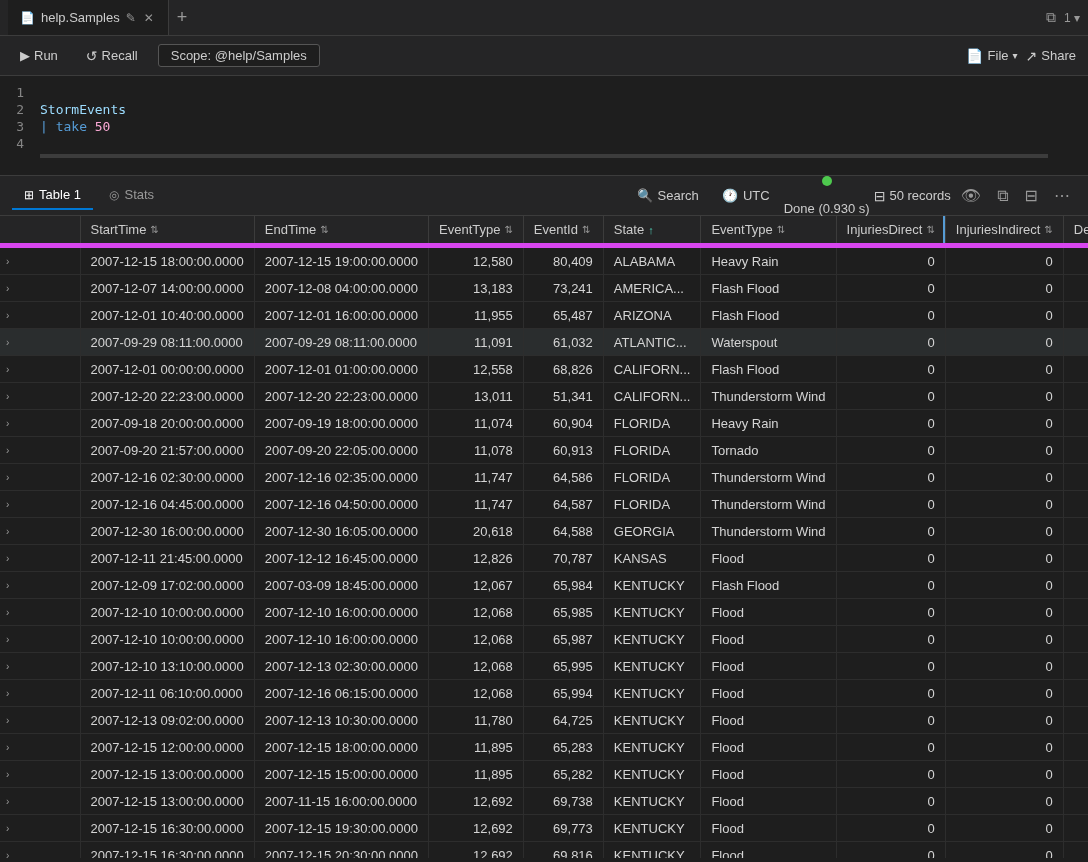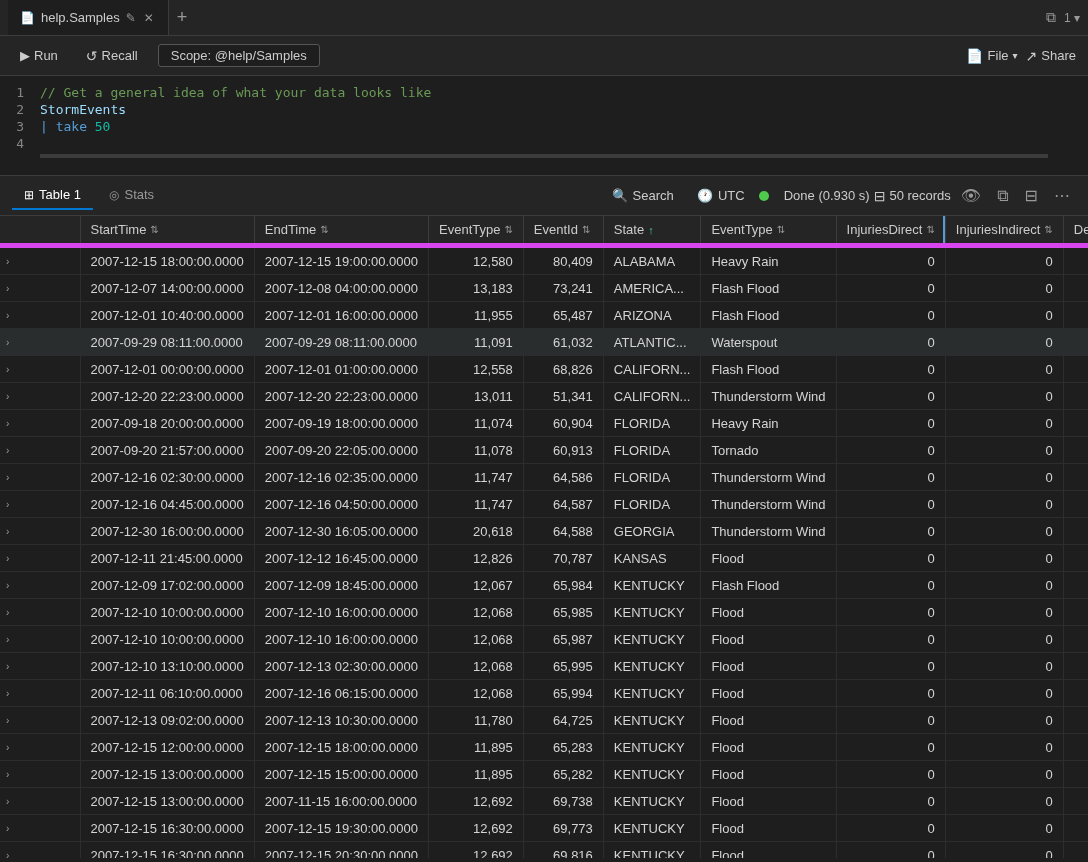--- a/index.html
+++ b/index.html
@@ -28,21 +28,21 @@
     .kw-func { color: #9cdcfe; }
     .editor-scrollbar { height: 4px; background: #3c3c3c; margin: 4px 0; }
 
     
     .results-bar { display: flex; align-items: center; background: #252526; border-bottom: 1px solid #3c3c3c; height: 40px; padding: 0 12px; gap: 4px; }
     .results-tab { display: flex; align-items: center; gap: 5px; padding: 6px 12px; border-bottom: 2px solid #0078d4; color: #fff; font-size: 13px; cursor: pointer; }
     .results-tab-inactive { display: flex; align-items: center; gap: 5px; padding: 6px 12px; color: #999; font-size: 13px; cursor: pointer; border-bottom: 2px solid transparent; }
     .results-spacer { flex: 1; }
     .search-btn { display: flex; align-items: center; gap: 4px; background: none; border: none; color: #ccc; cursor: pointer; font-size: 13px; padding: 4px 10px; }
     .utc-btn { display: flex; align-items: center; gap: 4px; background: none; border: none; color: #ccc; cursor: pointer; font-size: 13px; padding: 4px 10px; }
-    .done-badge { display: flex; align-items: center; gap: 15px; color: #ccc; font-size: 13px; }
+    .done-badge { display: flex; align-items: center; gap: 15px; color: #ccc; font-size: 13px; flex-direction: column; }
     .done-dot { width: 10px; height: 10px; border-radius: 50%; background: #4ec94e; display: inline-block; }
     .records-badge { display: flex; align-items: center; gap: 4px; color: #ccc; font-size: 13px; }
     .icon-btn { background: none; border: none; color: #999; cursor: pointer; font-size: 16px; padding: 2px 6px; }
 
     
     .table-container { overflow-x: auto; overflow-y: auto; height: calc(862px - 36px - 40px - 100px - 40px - 4px); background: #1e1e1e; }
     table { border-collapse: collapse; width: max-content; min-width: 100%; }
     thead { position: sticky; top: 0; z-index: 10; }
     thead tr { background: #252526; }
     th { padding: 6px 10px; border-right: 1px solid #3c3c3c; border-bottom: 5px solid #d946ef; color: #ccc; font-weight: 500; font-size: 13px; white-space: nowrap; text-align: left; min-width: 80px; }
@@ -91,29 +91,28 @@
     <button class="share-btn">
       <span style="font-size:14px;">↗</span>
       <span>Share</span>
     </button>
   </div>
 </div>
 
 <div class="editor">
   <div class="editor-line">
     <span class="line-num">1</span>
-    <span class="line-content kw-comment">// Get a general idea of what your data looks like</span>
   </div>
   <div class="editor-line">
     <span class="line-num">2</span>
     <span class="line-content kw-func">StormEvents</span>
   </div>
   <div class="editor-line">
     <span class="line-num">3</span>
-    <span class="line-content"><span style="color:#569cd6;">|</span> <span style="color:#569cd6;">take</span> <span style="color:#14b8a6;">50</span></span>
+    <span class="line-content"><span style="color:#569cd6;">|</span> <span style="color:#569cd6;">take</span> <span style="color:#f9a8d4;">50</span></span>
   </div>
   <div class="editor-line">
     <span class="line-num">4</span>
     <span class="line-content"></span>
   </div>
   <div class="editor-scrollbar" style="margin: 2px 40px;"></div>
 </div>
 
 <div class="results-bar">
   <div class="results-tab">
@@ -351,21 +350,21 @@
           <td class="num-cell">70,787</td>
           <td>KANSAS</td>
           <td>Flood</td>
           <td class="num-cell">0</td>
           <td class="num-cell">0</td>
           <td class="num-cell">0</td>
         </tr>
         <tr>
           <td class="col-expand"><button class="expand-btn">›</button></td>
           <td>2007-12-09 17:02:00.0000</td>
-          <td>2007-12-09 18:45:00.0000</td>
+          <td>2007-03-09 18:45:00.0000</td>
           <td class="num-cell">12,067</td>
           <td class="num-cell">65,984</td>
           <td>KENTUCKY</td>
           <td>Flash Flood</td>
           <td class="num-cell">0</td>
           <td class="num-cell">0</td>
           <td class="num-cell">0</td>
         </tr>
         <tr>
           <td class="col-expand"><button class="expand-btn">›</button></td>

